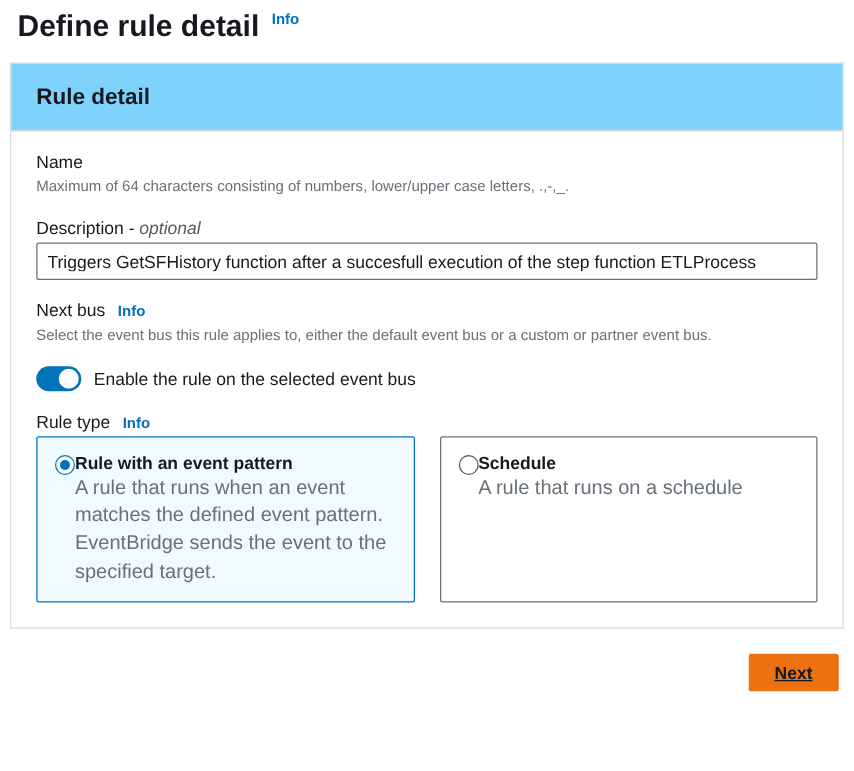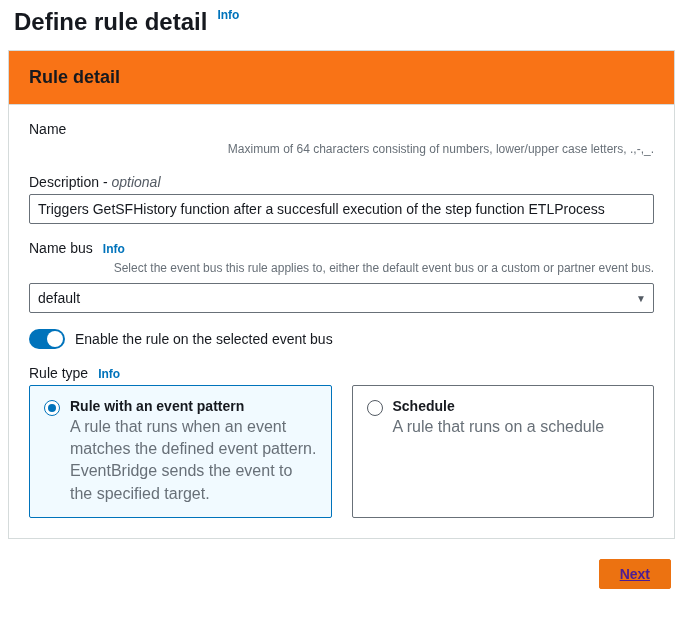--- a/index.html
+++ b/index.html
@@ -30,21 +30,21 @@
   }
   .panel {
     border: 1px solid #d5dbdb;
     border-radius: 0px;
     background: #fff;
     margin: 0 0 16px 0;
   }
   .panel-header {
     padding: 16px 20px;
     border-bottom: 1px solid #d5dbdb;
-    background: #f97316;
+    background: #7dd3fc;
   }
   .panel-header h2 {
     margin: 0;
     font-size: 18px;
     font-weight: 700;
   }
   .panel-body {
     padding: 16px 20px 20px 20px;
   }
   .form-group {
@@ -73,21 +73,20 @@
     border: 1px solid #687078;
     border-radius: 2px;
     background: #fff;
     color: #16191f;
   }
   .helper-text {
     font-size: 12px;
     color: #687078;
     margin-top: 4px;
     line-height: 1.4;
-    text-align: right;
   }
   .select-wrap {
     position: relative;
     width: 100%;
   }
   .select {
     width: 100%;
     padding: 6px 30px 6px 8px;
     font-size: 14px;
     border: 1px solid #687078;
@@ -132,21 +131,20 @@
   .radio-cards {
     display: flex;
     gap: 20px;
   }
   .radio-card {
     flex: 1;
     border: 1px solid #687078;
     border-radius: 2px;
     padding: 12px 14px;
     display: flex;
-    gap: 10px;
     cursor: pointer;
     background: #fff;
   }
   .radio-card.selected {
     border-color: #0073bb;
     background: #f1faff;
   }
   .radio-outer {
     width: 16px;
     height: 16px;
@@ -197,21 +195,21 @@
     cursor: pointer;
     border: 1px solid transparent;
   }
   .btn-link {
     background: transparent;
     color: #545b64;
     border: none;
   }
   .btn-primary {
     background: #ec7211;
-    color: #4c1d95;
+    color: #0f172a;
     border-color: #ec7211;
     text-decoration: underline;
   }
 </style>
 </head>
 <body>
 
 <div class="page-title-row">
   <h1>Define rule detail</h1>
   <span class="info-link">Info</span>
@@ -230,28 +228,24 @@
 
     <div class="form-group">
       <label class="form-label">
         <span>Description - </span><span class="optional">optional</span>
       </label>
       <input type="text" class="text-input" value="Triggers GetSFHistory function after a succesfull execution of the step function ETLProcess" style="">
     </div>
 
     <div class="form-group">
       <div class="label-row">
-        <span class="form-label" style="margin-bottom:0">Name bus</span>
+        <span class="form-label" style="margin-bottom:0">Next bus</span>
         <span class="info-link">Info</span>
       </div>
       <div class="helper-text" style="margin-top:0;margin-bottom:6px">Select the event bus this rule applies to, either the default event bus or a custom or partner event bus.</div>
-      <div class="select-wrap">
-        <div class="select">default</div>
-        <span class="select-caret">▼</span>
-      </div>
     </div>
 
     <div class="toggle-row">
       <div class="toggle">
         <div class="toggle-knob"></div>
       </div>
       <span>Enable the rule on the selected event bus</span>
     </div>
 
     <div class="form-group" style="margin-bottom:0">

